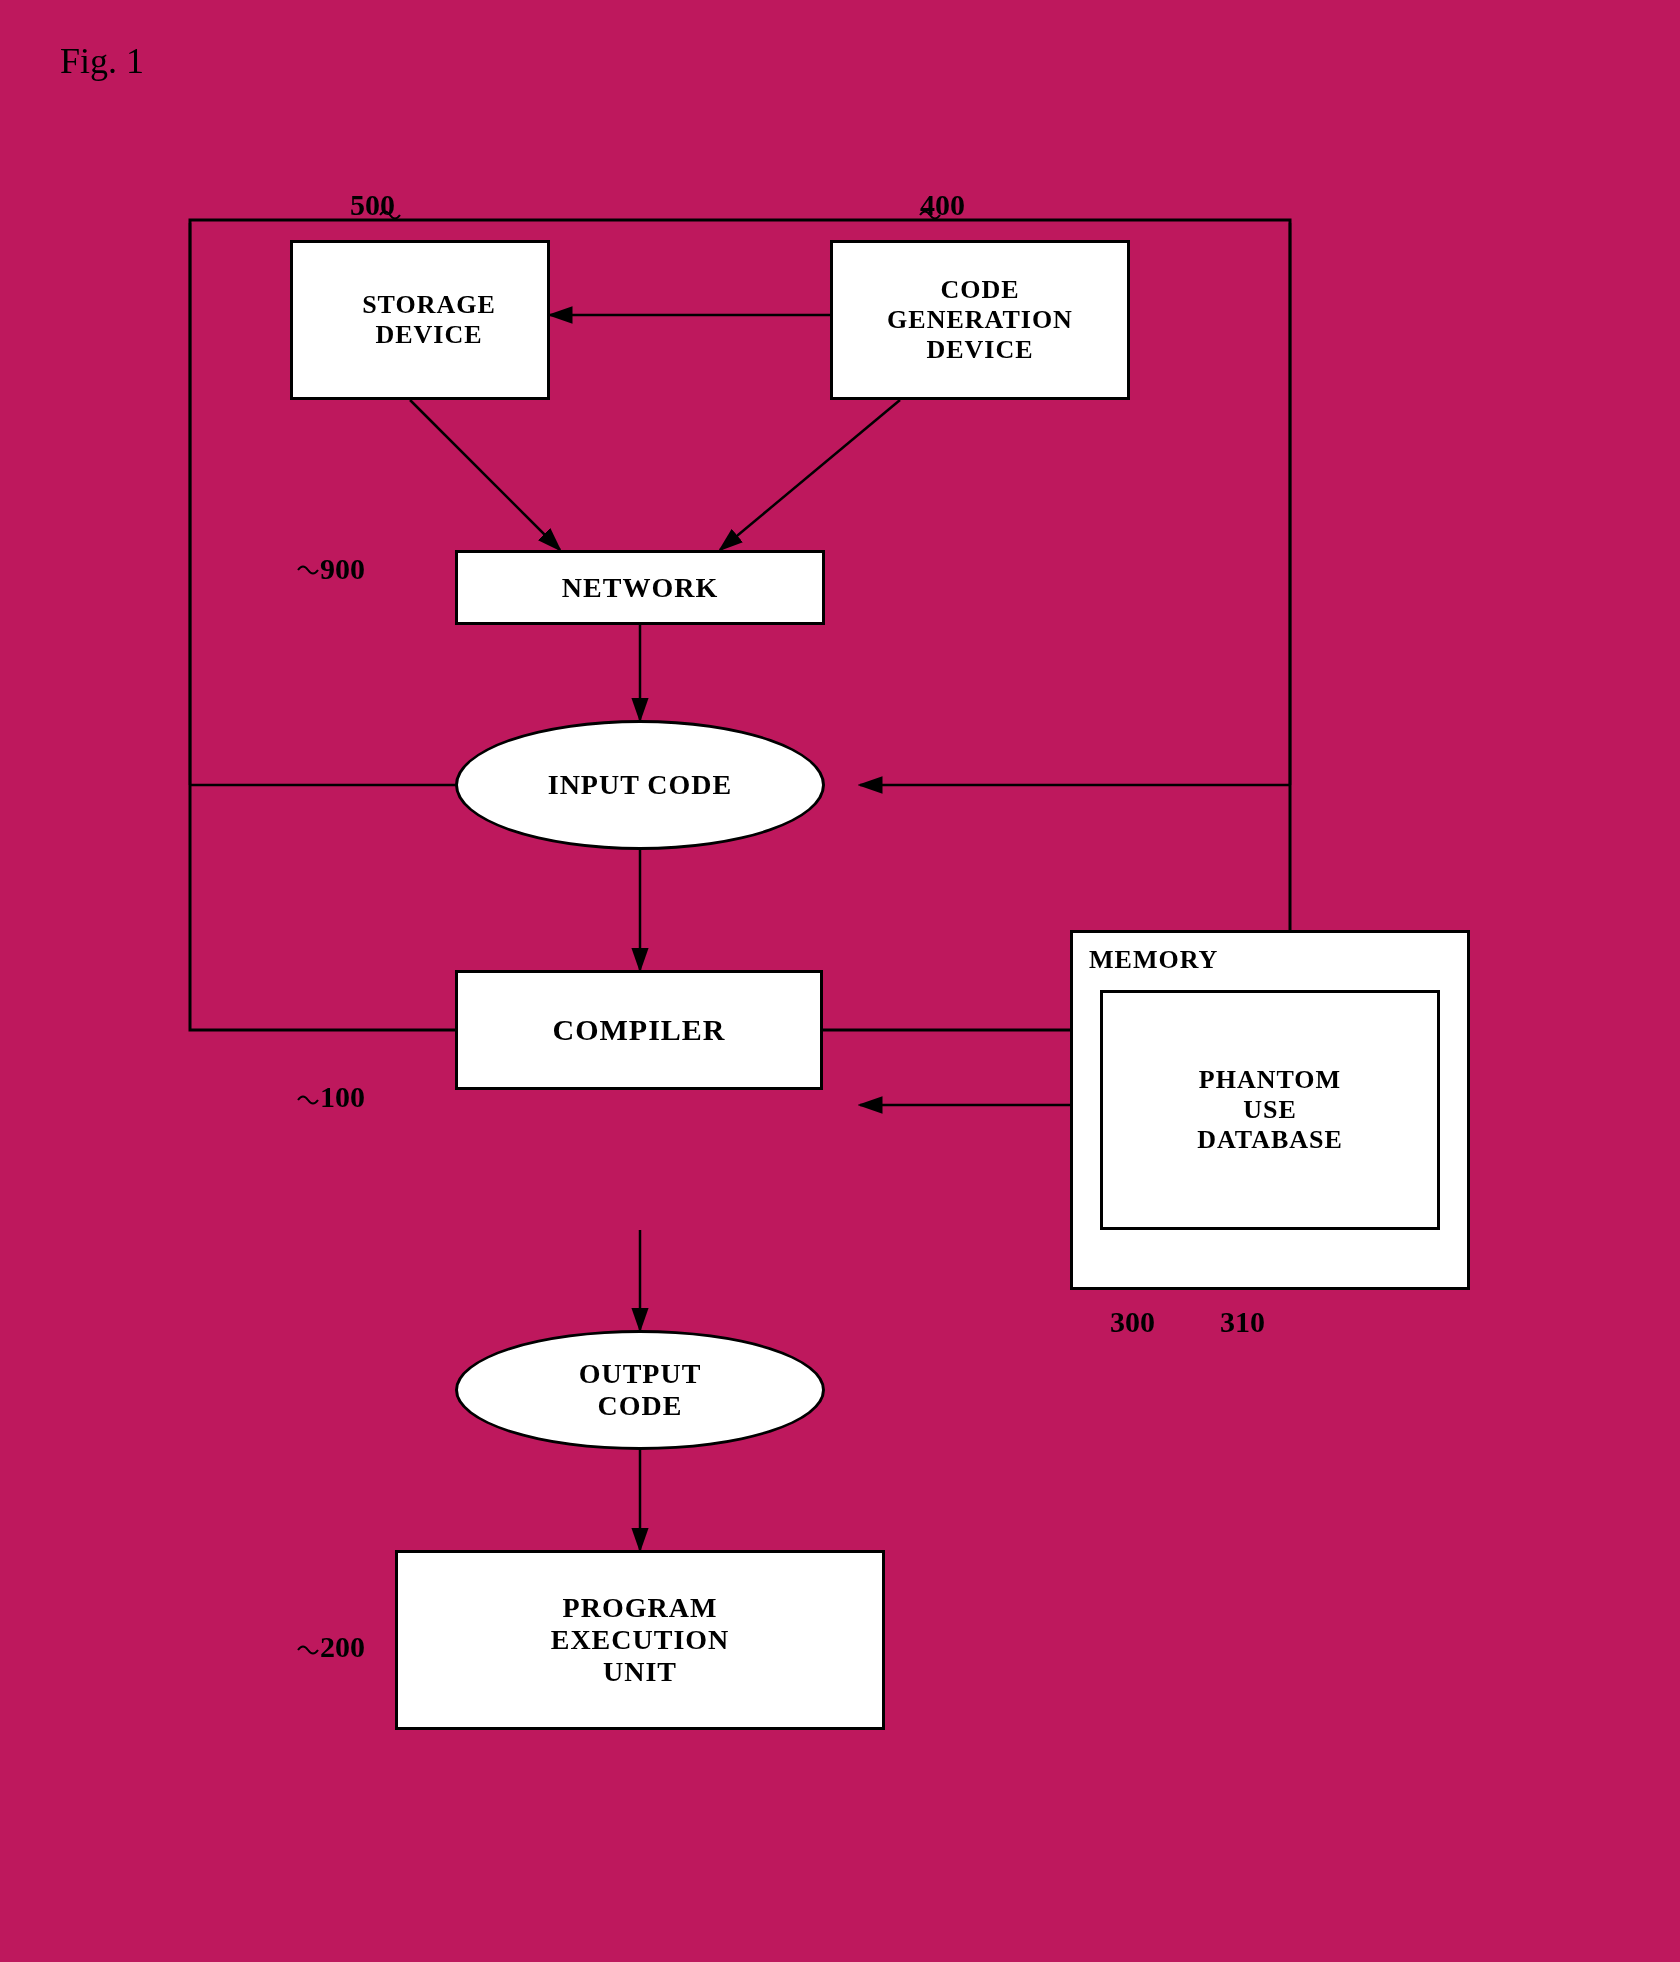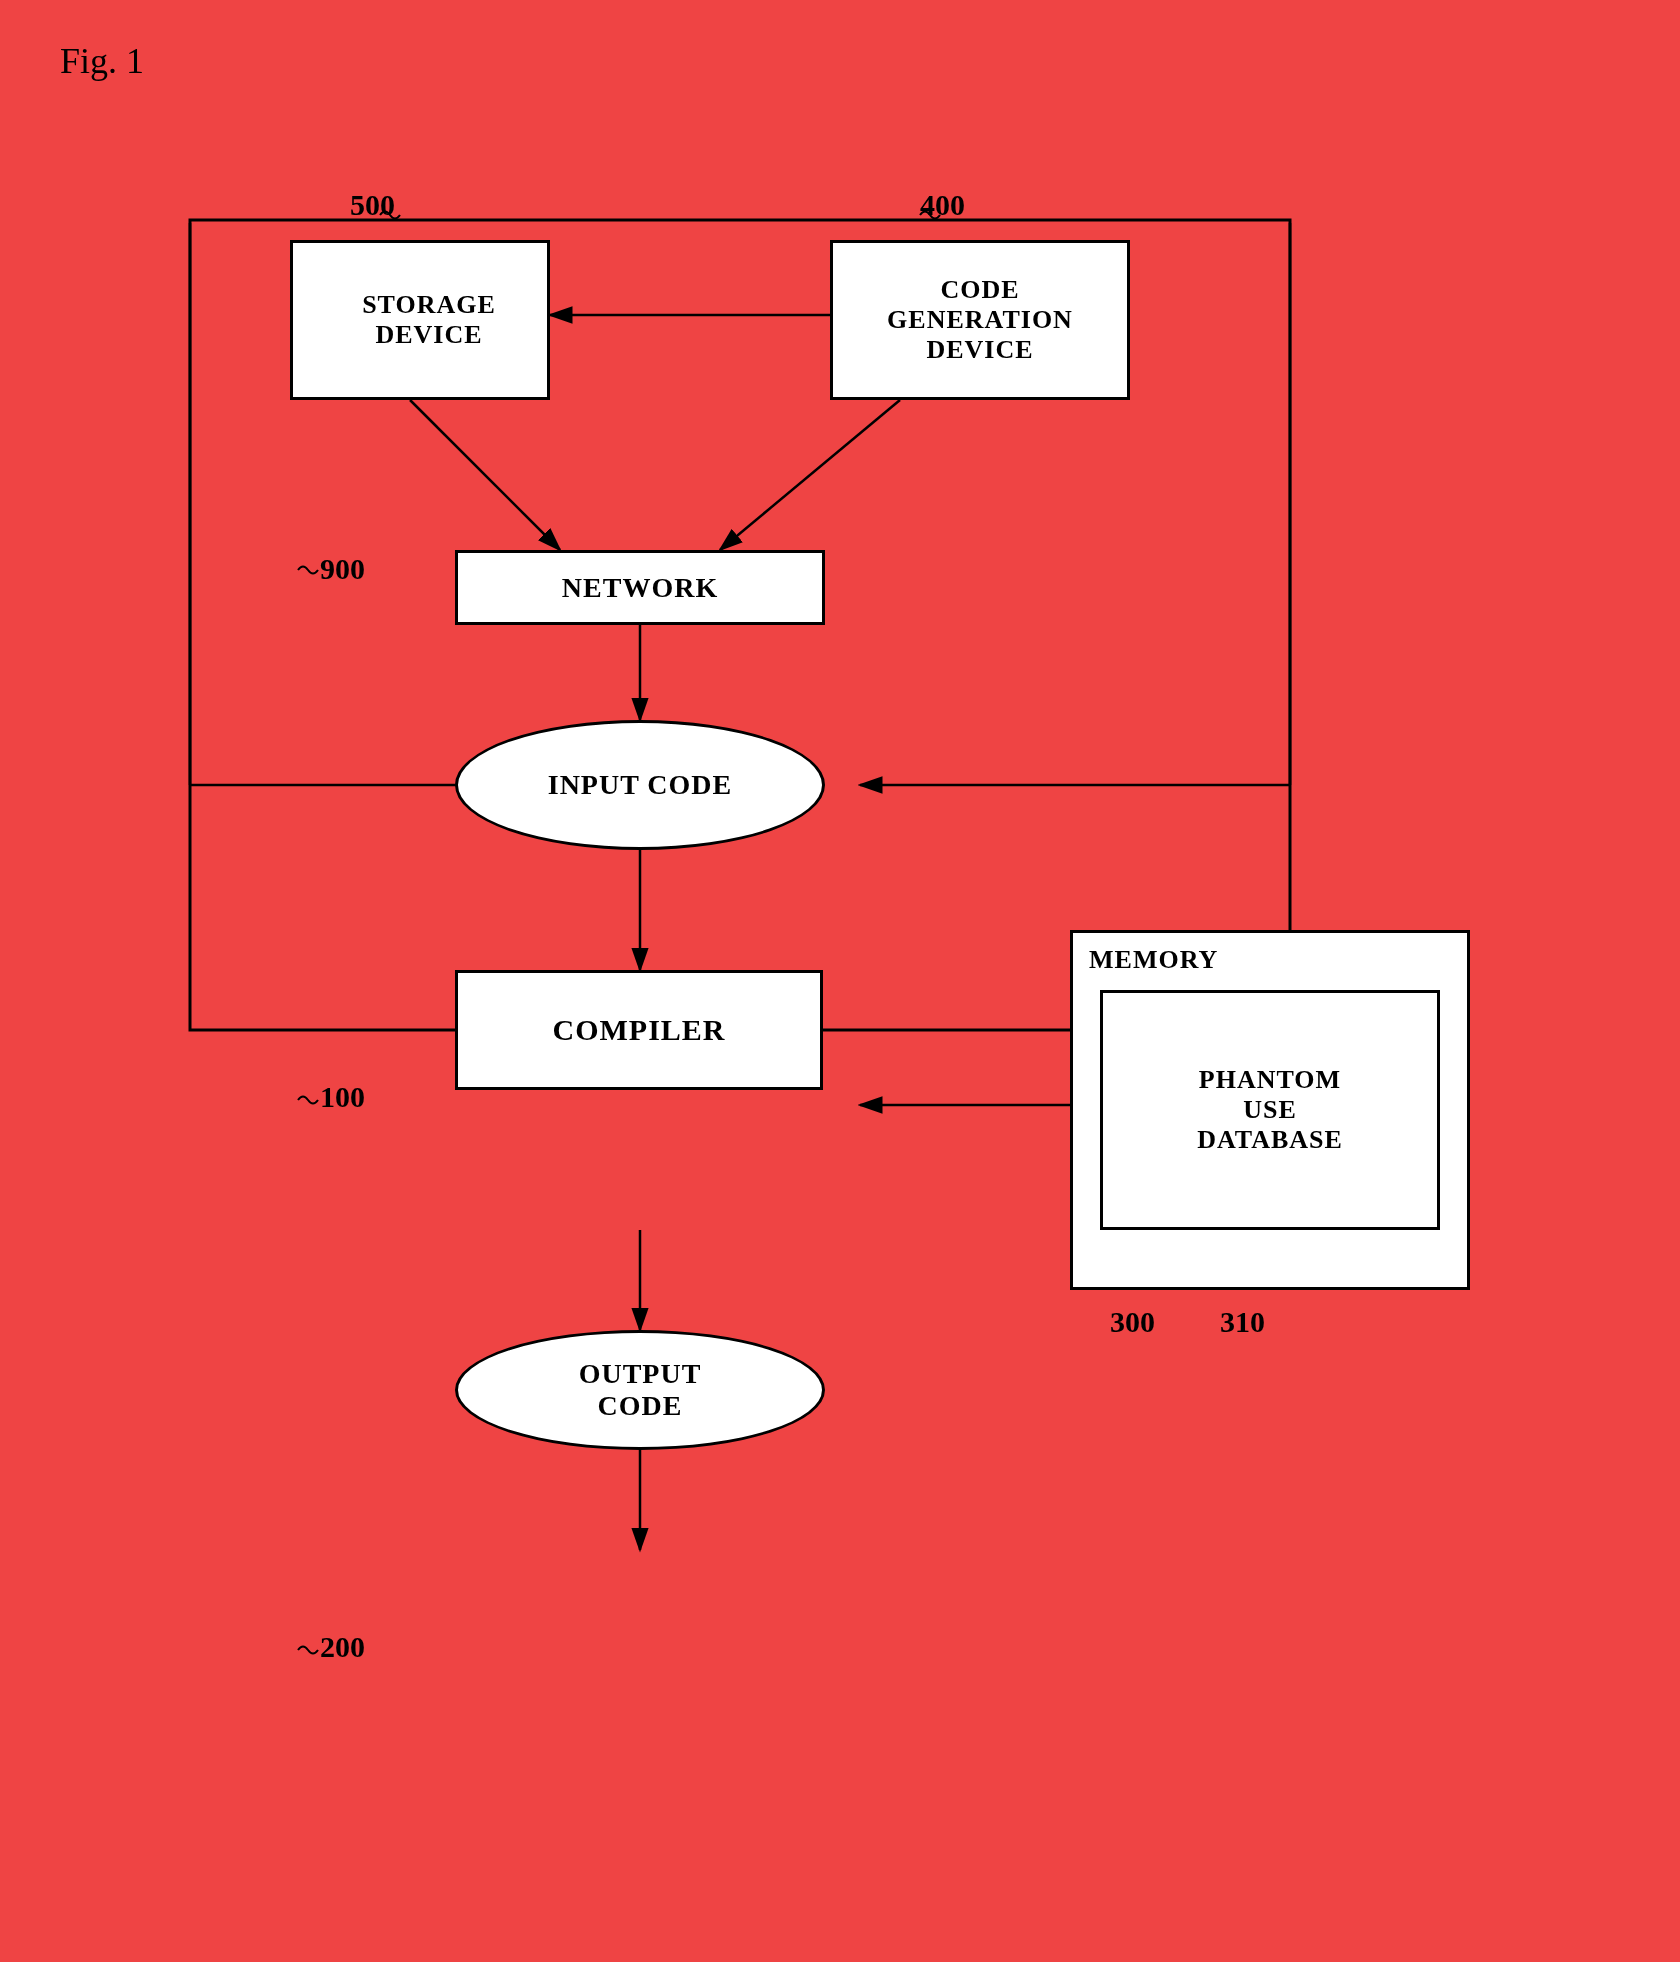--- a/index.html
+++ b/index.html
@@ -8,21 +8,21 @@
       font-family: 'Times New Roman', Times, serif;
       width: 1680px;
       min-height: 1962px;
       position: relative;
       overflow: hidden;
     }
 
     .page {
       width: 1680px;
       min-height: 1962px;
-      background: #ef4444;
+      background: #be185d;
       position: relative;
       padding: 40px 60px;
     }
 
     .fig-label {
       font-size: 36px;
       font-weight: normal;
       position: absolute;
       top: 40px;
       left: 60px;
@@ -156,20 +156,23 @@
     </div>
 
     <div class="box" style="left: 355px; top: 850px; width: 368px; height: 120px; font-size: 30px;">
       <span>COMPILER</span>
     </div>
 
     <div class="ellipse" style="left: 355px; top: 1210px; width: 370px; height: 120px;">
       <span>OUTPUT<br>CODE</span>
     </div>
 
+    <div class="box" style="left: 295px; top: 1430px; width: 490px; height: 180px; font-size: 28px;">
+      <span>PROGRAM<br>EXECUTION<br>UNIT</span>
+    </div>
 
     <div class="box" style="left: 970px; top: 810px; width: 400px; height: 360px; font-size: 26px; align-items: flex-start; justify-content: flex-start; padding: 12px 16px;">
       <span>MEMORY</span>
     </div>
 
     <div class="box" style="left: 1000px; top: 870px; width: 340px; height: 240px; font-size: 26px;">
       <span>PHANTOM<br>USE<br>DATABASE</span>
     </div>
 
     <div class="ref-num" style="left: 250px; top: 68px;">500</div>

